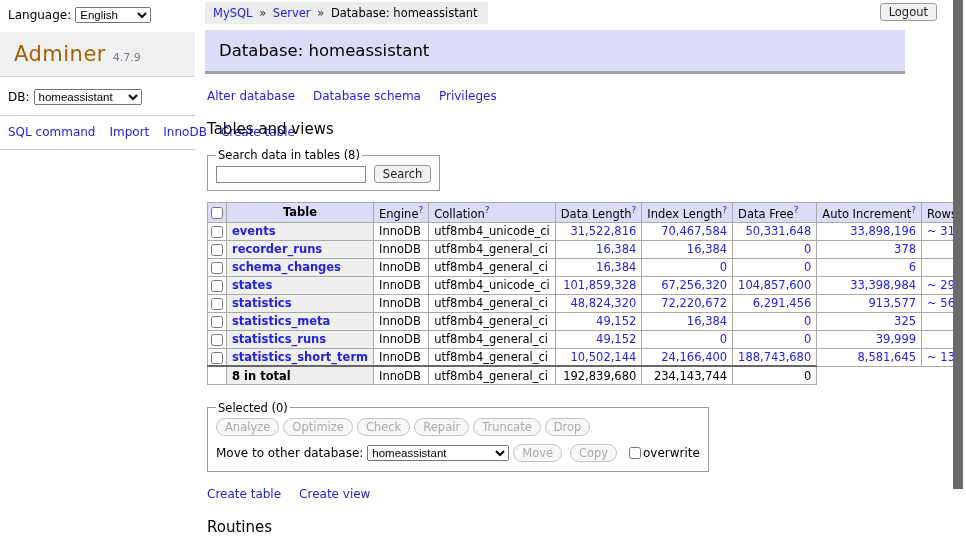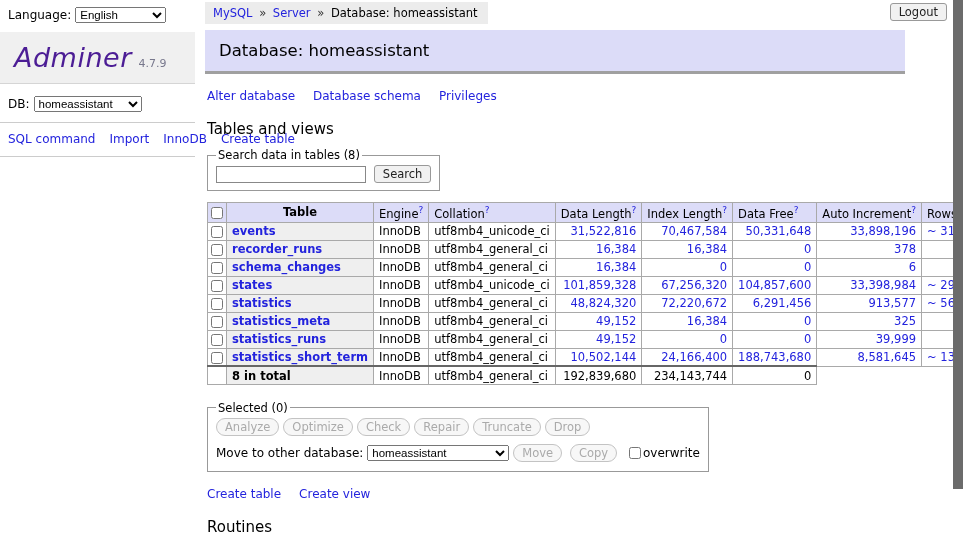--- a/index.html
+++ b/index.html
@@ -11,33 +11,33 @@
   html,body{width:966px; height:543px; overflow:hidden;}
   body{
     font-family:"DejaVu Sans","Liberation Sans",sans-serif;
     font-size:12px; color:#000; background:#fff; display:flex; position:relative;
   }
   a{color:var(--link); text-decoration:none; cursor:pointer;}
 
   
   .sidebar{width:195px; flex:none;}
   .lang-row{padding:7px 8px 6px 8px; white-space:nowrap;}
-  .lang-row select{width:91px; font-size:11.5px; margin-left:4px;}
+  .lang-row select{width:76px; font-size:11.5px; margin-left:4px;}
   .logo-bar{background:var(--logo-bg); border-bottom:1px solid #d5d5d5; padding:10px 14px; margin-top:3px;}
-  .logo-bar .logo{font-style:italic; font-size:27px; color:#4c1d95; letter-spacing:.5px;}
+  .logo-bar .logo{font-size:21px; color:#a16207; letter-spacing:.5px;}
   .logo-bar .version{font-size:11px; color:#77778c; margin-left:3px;}
   .db-row{padding:12px 8px 10px 8px; border-bottom:1px solid #ccc;}
   .db-row select{width:108px; font-size:11.5px; margin-left:4px;}
   .side-actions{padding:8px 8px 9px 8px; border-bottom:1px solid #ccc; line-height:16px;}
   .side-actions a{margin-right:14px; white-space:nowrap;}
   .tables-list{padding:9px 8px; font-size:11.5px;}
   .tables-list a{display:block; line-height:12.6px; white-space:nowrap;}
 
   
-  .main{flex:1; padding:0 6px 0 10px; position:relative;}
+  .main{flex:1; padding:0 16px 0 10px; position:relative;}
   .topbar{height:26px; position:relative;}
   .breadcrumb{display:inline-block; background:var(--breadcrumb-bg); padding:4px 10px 4px 8px; font-size:11.5px; margin-top:2px;}
   .breadcrumb .sep{color:#333; margin:0 3px;}
   .logout-btn{position:absolute; top:3px; right:13px;}
   button{
     font-family:inherit; font-size:11.5px; color:#222;
     background:#f1f1f1; border:1px solid #999; border-radius:3px; padding:1px 8px; cursor:pointer;
   }
   button:disabled{color:var(--disabled-text); border-color:#c3c3c3; background:#f7f7f7; cursor:default;border-radius:9px;}
 

